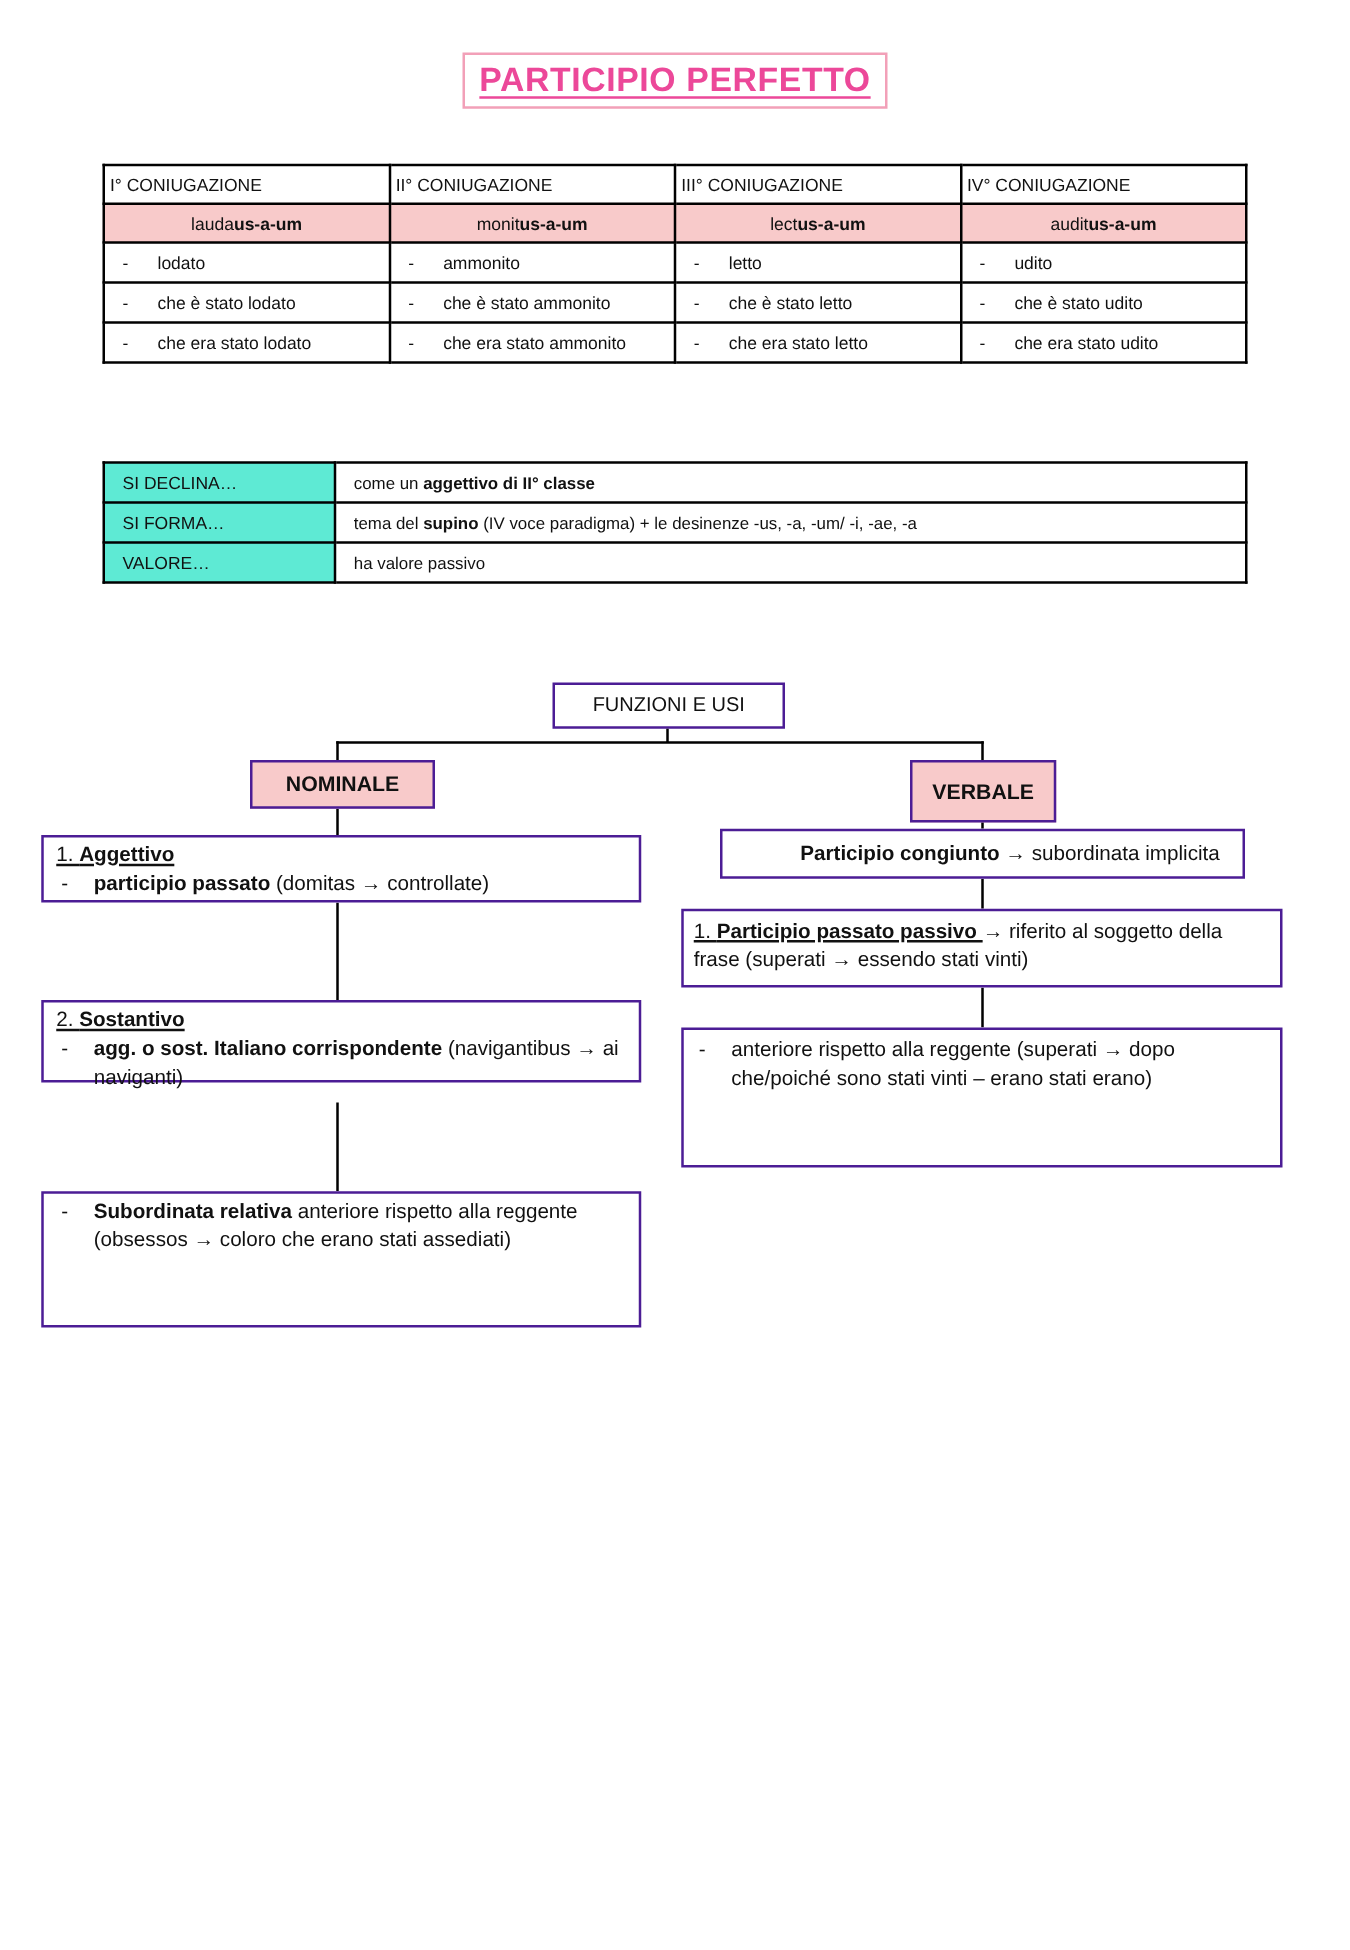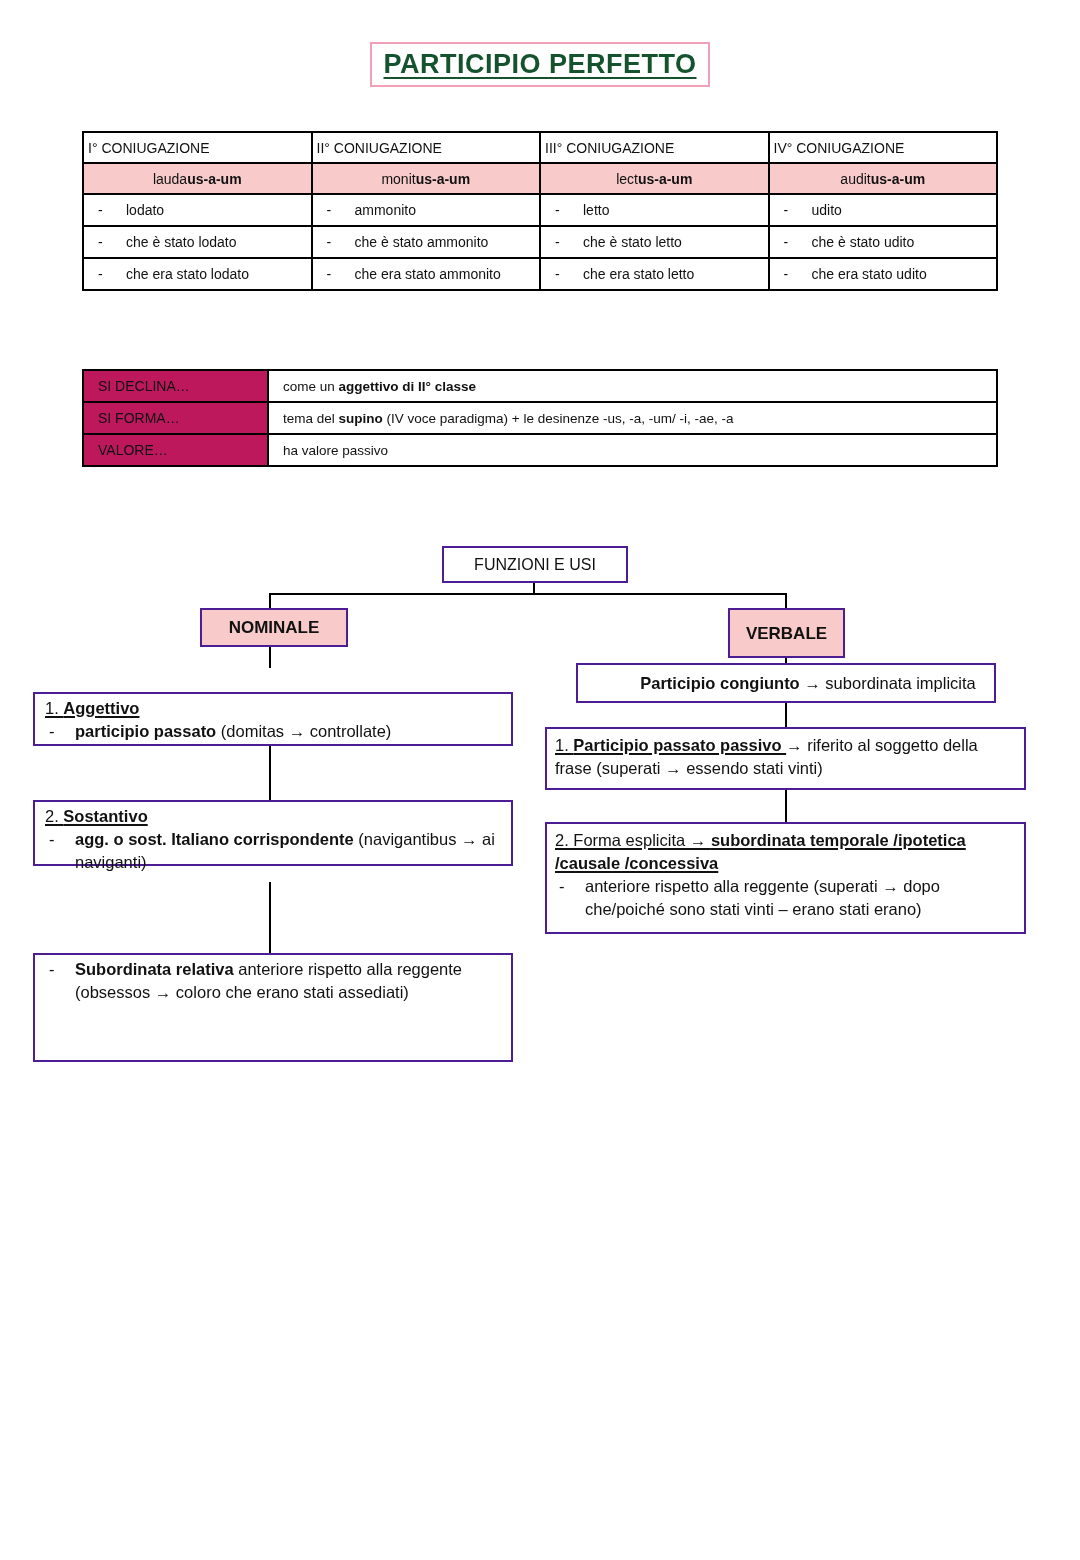--- a/index.html
+++ b/index.html
@@ -14,39 +14,39 @@
 
   
   .title-box{
     position:absolute;left:370px;top:42px;width:340px;height:45px;
     border:2px solid #f2a0b8;
     display:flex;align-items:center;justify-content:center;
     box-sizing:border-box;
   }
   .title-box h1{
     margin:0;font-size:27px;font-weight:bold;letter-spacing:.5px;
-    color:#14532d;
+    color:#ec4899;
     text-decoration:underline;
     text-decoration-thickness:2px;
     text-underline-offset:4px;
   }
 
   
   table{border-collapse:collapse;table-layout:fixed;}
   .conj{position:absolute;left:82px;top:131px;width:916px;}
   .conj td{border:2px solid #000;font-size:14px;padding:0 4px;box-sizing:border-box;}
   .conj .r-head td{height:31px;}
   .conj .r-form td{height:31px;text-align:center;background:#f8caca;}
   .conj .r-item td{height:32px;}
   .cellbullet{display:flex;align-items:center;}
   .cellbullet .dash{width:28px;text-align:left;padding-left:10px;flex:0 0 auto;}
 
   .info{position:absolute;left:82px;top:369px;width:916px;}
   .info td{border:2px solid #000;box-sizing:border-box;height:32px;}
-  .info td.lbl{width:185px;background:#be185d;font-size:14px;padding:0 0 0 14px;}
+  .info td.lbl{width:185px;background:#5eead4;font-size:14px;padding:0 0 0 14px;}
   .info td.val{font-size:13.5px;padding:0 0 0 14px;}
 
   
   .dbox{
     position:absolute;border:2px solid #4c1d95;background:#fff;
     box-sizing:border-box;font-size:16.5px;line-height:23px;
   }
   .center{display:flex;align-items:center;justify-content:center;text-align:center;}
   .pinknode{background:#f8caca;font-weight:bold;font-size:17px;}
   .u{text-decoration:underline;text-decoration-thickness:1.5px;text-underline-offset:2px;}
@@ -196,21 +196,21 @@
   <div class="vline" style="left:785px;top:703px;height:24px;"></div>
   <div class="vline" style="left:785px;top:790px;height:32px;"></div>
 
   <div class="dbox center pinknode" style="left:200px;top:608px;width:148px;height:39px;">
     <span>NOMINALE</span>
   </div>
   <div class="dbox center pinknode" style="left:728px;top:608px;width:117px;height:50px;">
     <span>VERBALE</span>
   </div>
 
-  <div class="dbox pad" style="left:33px;top:668px;width:480px;height:54px;margin-top:24px;">
+  <div class="dbox pad" style="left:33px;top:668px;width:480px;height:54px;">
     <p><span class="u"><span>1. </span><b>Aggettivo</b></span></p>
     <div class="dbullet">
       <span class="dash">-</span>
       <p class="btxt"><b>participio passato</b><span> (domitas → controllate)</span></p>
     </div>
   </div>
 
   <div class="dbox pad" style="left:33px;top:800px;width:480px;height:66px;">
     <p><span class="u"><span>2. </span><b>Sostantivo</b></span></p>
     <div class="dbullet">
@@ -228,20 +228,19 @@
 
   <div class="dbox center" style="left:576px;top:663px;width:420px;height:40px;padding-left:44px;">
     <span><b>Participio congiunto</b><span> → subordinata implicita</span></span>
   </div>
 
   <div class="dbox" style="left:545px;top:727px;width:481px;height:63px;padding:5px 8px;">
     <p><span class="u"><span>1. </span><b>Participio passato passivo </b></span><span>→ riferito al soggetto della frase (superati → essendo stati vinti)</span></p>
   </div>
 
   <div class="dbox" style="left:545px;top:822px;width:481px;height:112px;padding:5px 8px;">
-    <p><span class="u"><span>2. Forma esplicita → </span><b>subordinata temporale /ipotetica /causale /concessiva</b></span></p>
     <div class="dbullet">
       <span class="dash">-</span>
       <p class="btxt">anteriore rispetto alla reggente (superati → dopo che/poiché sono stati vinti – erano stati erano)</p>
     </div>
   </div>
 
 </div>
 
 </body></html>

